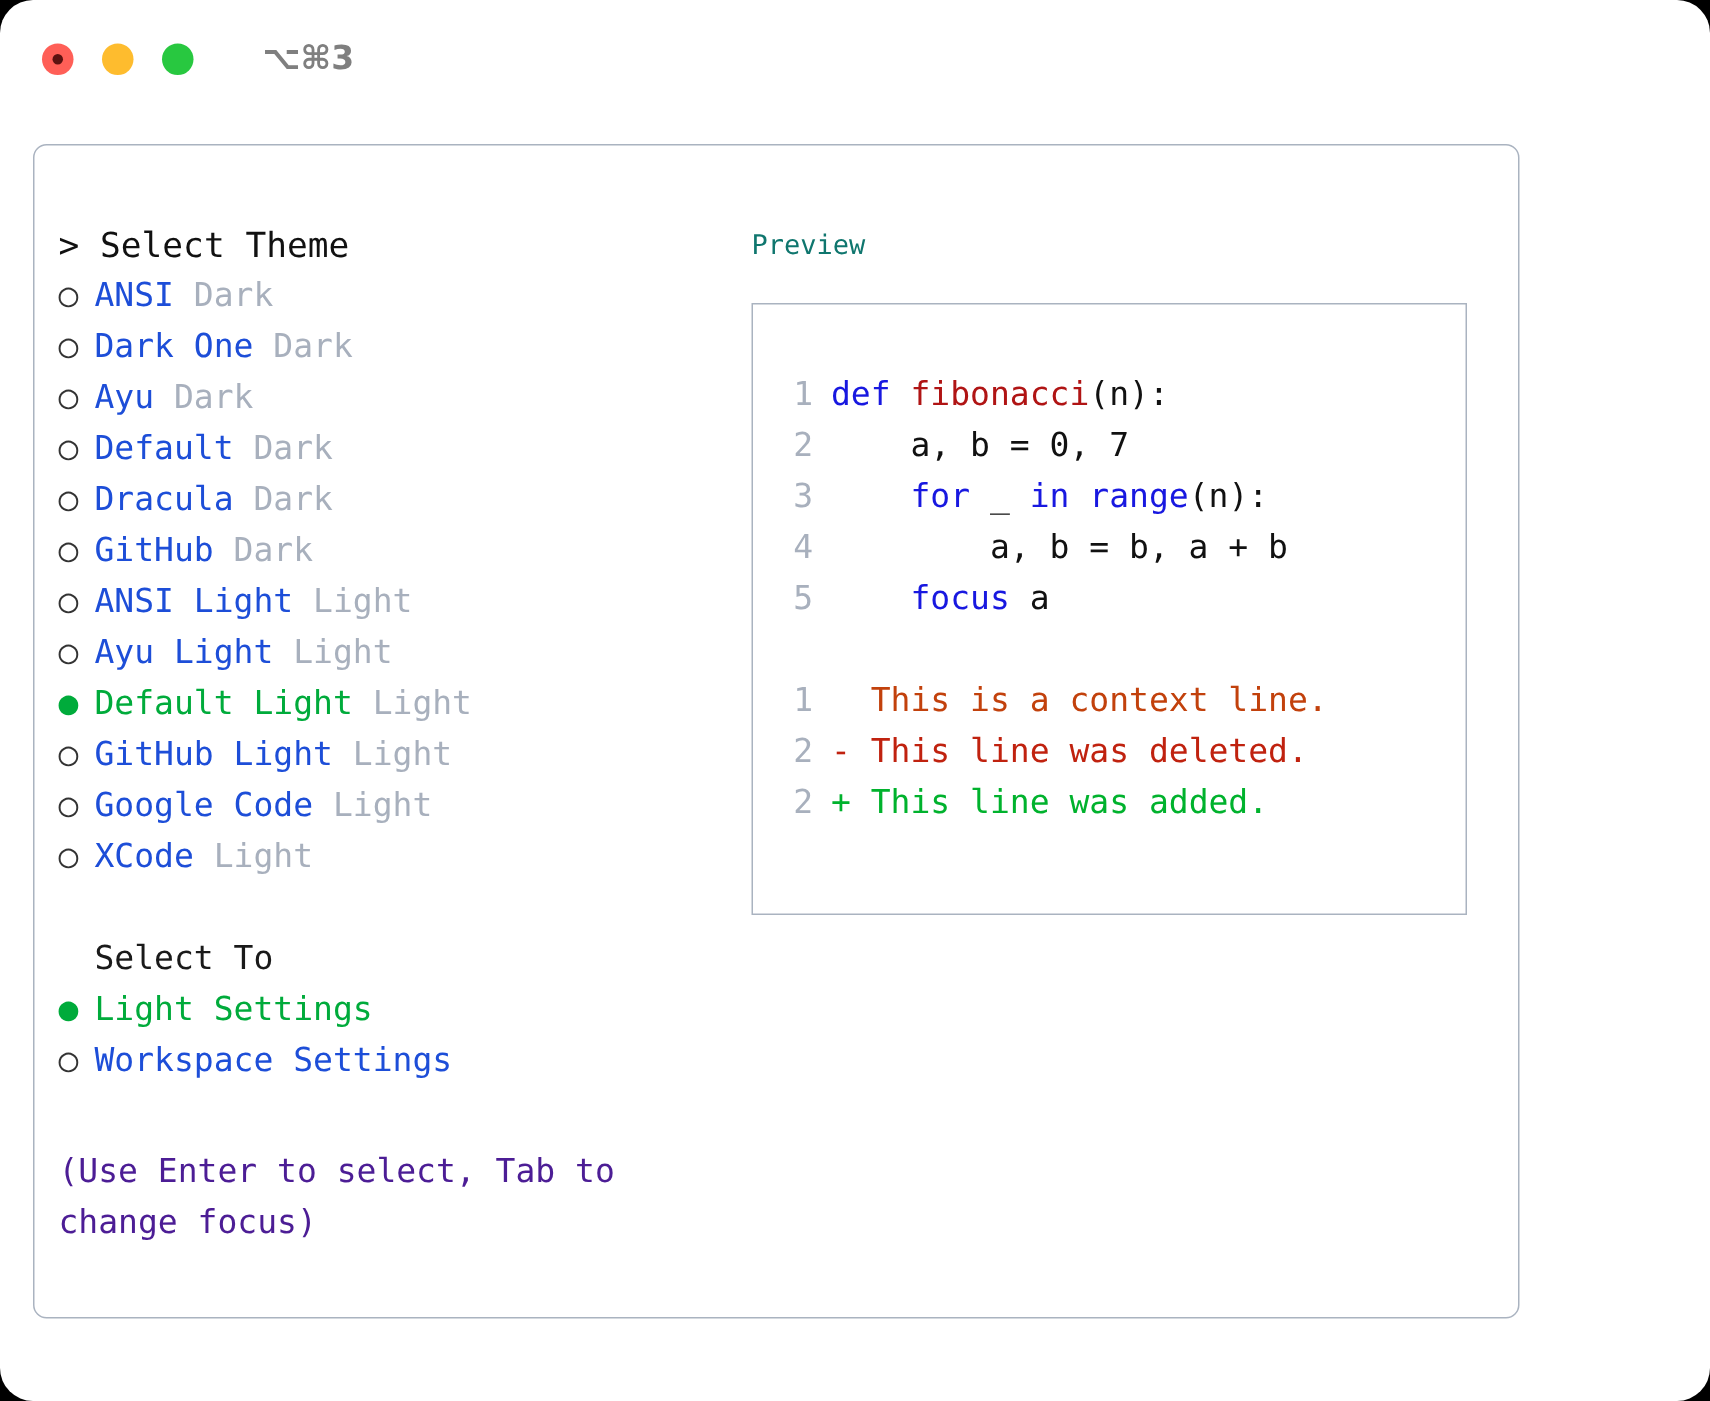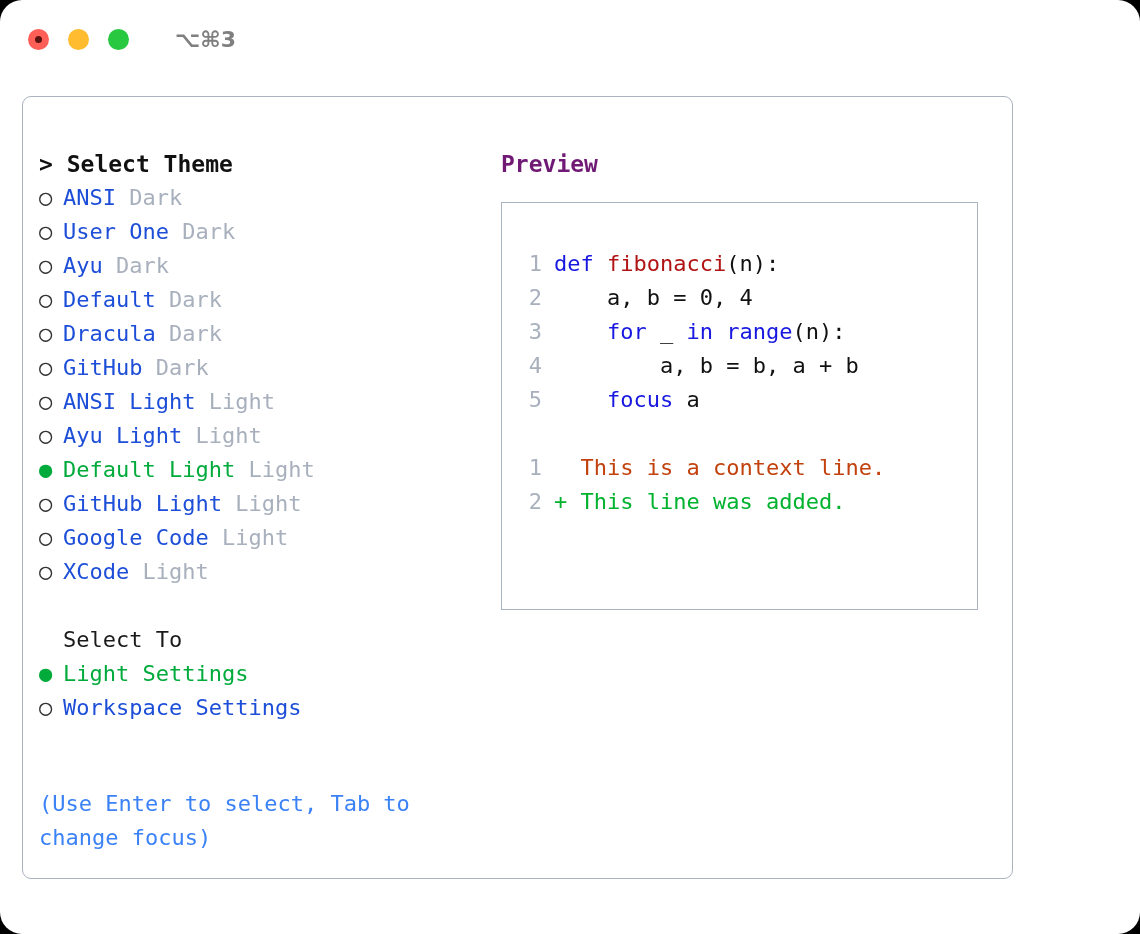--- a/index.html
+++ b/index.html
@@ -90,21 +90,21 @@
   .left-col {
     position: absolute;
     left: 16px;
     top: 50px;
     width: 460px;
   }
 
   .section-header {
     font-family: "DejaVu Sans Mono", monospace;
     font-size: 23px;
-    font-weight: bold;
+    font-weight: normal;
     color: #111111;
     line-height: 34px;
     white-space: pre;
   }
 
   .list-row {
     font-family: "DejaVu Sans Mono", monospace;
     font-size: 22px;
     line-height: 34px;
     color: #333333;
@@ -129,40 +129,40 @@
     font-size: 22px;
     line-height: 34px;
     color: #1a1a1a;
     white-space: pre;
     padding-left: 24px;
   }
 
   .hint {
     position: absolute;
     left: 16px;
-    top: 690px;
+    top: 668px;
     width: 420px;
     font-family: "DejaVu Sans Mono", monospace;
     font-size: 22px;
     line-height: 34px;
-    color: #3b82f6;
+    color: #4c1d95;
   }
 
   
   .right-col {
     position: absolute;
     left: 478px;
     top: 50px;
     width: 500px;
   }
   .preview-title {
     font-family: "DejaVu Sans Mono", monospace;
-    font-size: 23px;
-    font-weight: bold;
-    color: #701a75;
+    font-size: 18px;
+    font-weight: normal;
+    color: #0f766e;
     line-height: 34px;
     white-space: pre;
   }
   .preview-box {
     margin-top: 21px;
     width: 477px;
     height: 408px;
     border: 1.5px solid #aab3c0;
     box-sizing: border-box;
     background: #ffffff;
@@ -205,21 +205,21 @@
   </div>
 
   <div class="panel">
     <div class="panel-inner">
 
       <div class="left-col">
         <div class="section-header">&gt; Select Theme</div>
 
         <div id="theme-list">
             <div class="list-row"><span class="bullet">○</span><span class="row-label">ANSI</span><span class="row-variant"> Dark</span></div>
-            <div class="list-row"><span class="bullet">○</span><span class="row-label">User One</span><span class="row-variant"> Dark</span></div>
+            <div class="list-row"><span class="bullet">○</span><span class="row-label">Dark One</span><span class="row-variant"> Dark</span></div>
             <div class="list-row"><span class="bullet">○</span><span class="row-label">Ayu</span><span class="row-variant"> Dark</span></div>
             <div class="list-row"><span class="bullet">○</span><span class="row-label">Default</span><span class="row-variant"> Dark</span></div>
             <div class="list-row"><span class="bullet">○</span><span class="row-label">Dracula</span><span class="row-variant"> Dark</span></div>
             <div class="list-row"><span class="bullet">○</span><span class="row-label">GitHub</span><span class="row-variant"> Dark</span></div>
             <div class="list-row"><span class="bullet">○</span><span class="row-label">ANSI Light</span><span class="row-variant"> Light</span></div>
             <div class="list-row"><span class="bullet">○</span><span class="row-label">Ayu Light</span><span class="row-variant"> Light</span></div>
             <div class="list-row selected"><span class="bullet on">●</span><span class="row-label">Default Light</span><span class="row-variant"> Light</span></div>
             <div class="list-row"><span class="bullet">○</span><span class="row-label">GitHub Light</span><span class="row-variant"> Light</span></div>
             <div class="list-row"><span class="bullet">○</span><span class="row-label">Google Code</span><span class="row-variant"> Light</span></div>
             <div class="list-row"><span class="bullet">○</span><span class="row-label">XCode</span><span class="row-variant"> Light</span></div>
@@ -234,28 +234,29 @@
         </div>
       </div>
 
       <div class="hint">(Use Enter to select, Tab to change focus)</div>
 
       <div class="right-col">
         <div class="preview-title">Preview</div>
         <div class="preview-box">
           <div id="code-block">
               <div class="code-line"><span class="ln">1</span><span class="kw">def </span><span class="fn">fibonacci</span><span class="pl">(n):</span></div>
-              <div class="code-line"><span class="ln">2</span><span class="pl">    a, b = 0, 4</span></div>
+              <div class="code-line"><span class="ln">2</span><span class="pl">    a, b = 0, 7</span></div>
               <div class="code-line"><span class="ln">3</span><span class="pl">    </span><span class="kw">for</span><span class="pl"> _ </span><span class="kw">in </span><span class="kw">range</span><span class="pl">(n):</span></div>
               <div class="code-line"><span class="ln">4</span><span class="pl">        a, b = b, a + b</span></div>
               <div class="code-line"><span class="ln">5</span><span class="pl">    </span><span class="kw">focus</span><span class="pl"> a</span></div>
             </div>
           <div class="gap-line"></div>
           <div id="diff-block">
               <div class="code-line"><span class="ln">1</span><span class="dl-ctx">  </span><span class="dl-ctx">This is a context line.</span></div>
+              <div class="code-line"><span class="ln">2</span><span class="dl-del">- </span><span class="dl-del">This line was deleted.</span></div>
               <div class="code-line"><span class="ln">2</span><span class="dl-add">+ </span><span class="dl-add">This line was added.</span></div>
             </div>
         </div>
       </div>
 
     </div>
   </div>
 </div>
 
 </body></html>

